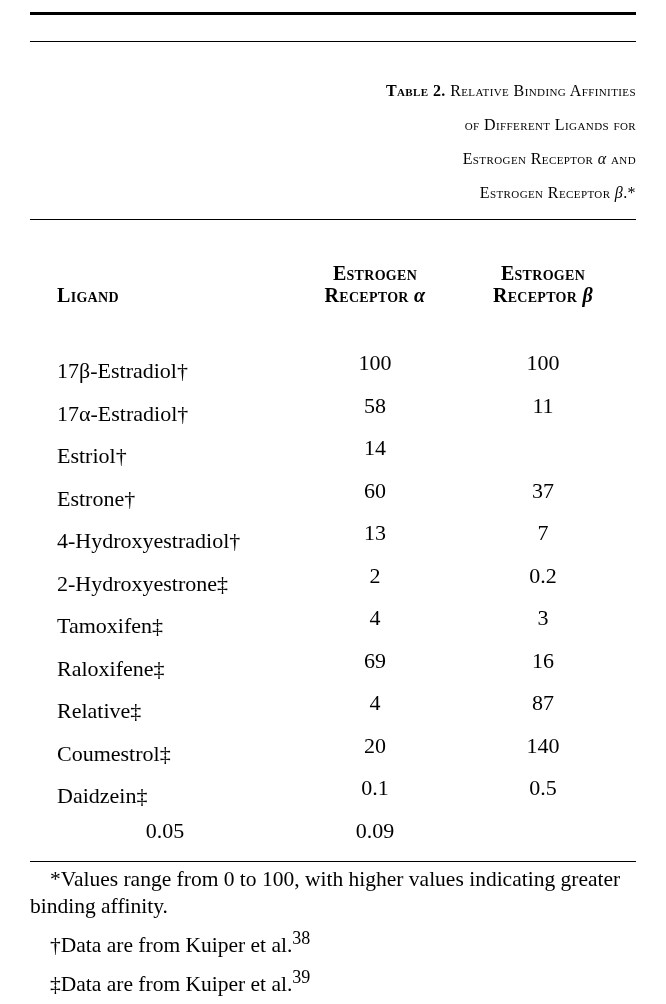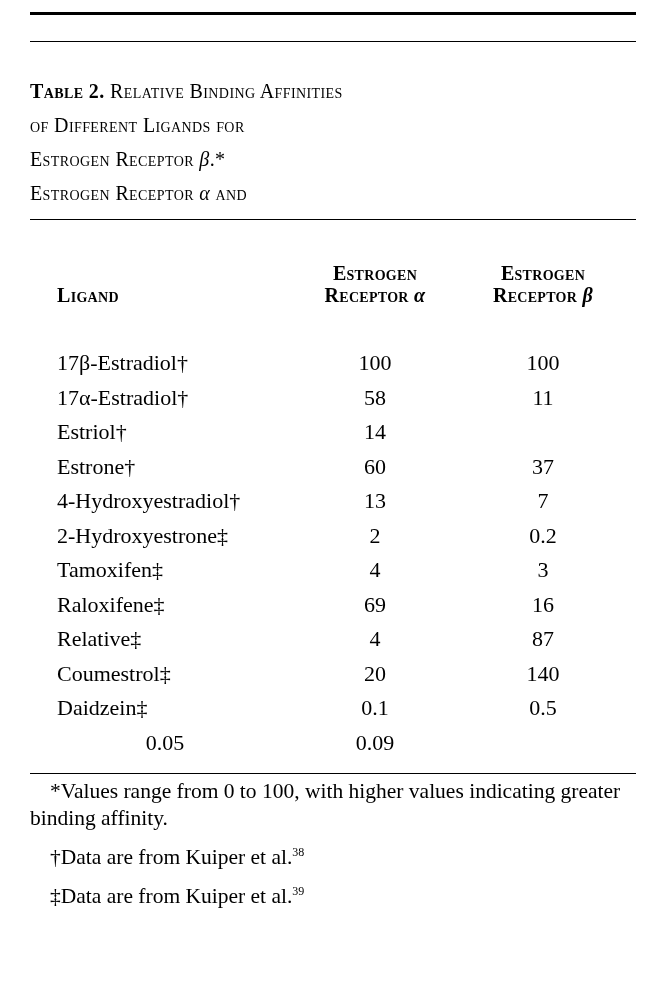--- a/index.html
+++ b/index.html
@@ -14,23 +14,23 @@
   .page { padding: 0 30px; }
 
   .rule { border-top: 1px solid #000; width: 100%; }
   .rule.heavy { border-top-width: 3px; }
   .rule.top-heavy { margin-top: 12px; }
   .rule.top-light { margin-top: 26px; }
   .rule.under-title { margin-top: 9px; }
   .rule.under-body { margin-top: 13px; }
 
   .title {
-    text-align: left;
+    text-align: right;
     margin-top: 32px;
-    font-size: 20px;
+    font-size: 16px;
     line-height: 34px;
     font-variant: small-caps;
     letter-spacing: 0.4px;
   }
   .title .t-label { font-weight: bold; }
   .greek { font-style: italic; font-variant: normal; }
 
   .cols {
     display: grid;
     grid-template-columns: 270px 150px 186px;
@@ -47,43 +47,43 @@
   .col-h.left { text-align: left; padding-left: 27px; }
   .col-h.center { text-align: center; }
 
   .rows { margin-top: 40px; }
   .row {
     display: grid;
     grid-template-columns: 270px 150px 186px;
     font-size: 22px;
     line-height: 34.5px;
   }
-  .cell-ligand { padding-left: 27px; white-space: nowrap; }
+  .cell-ligand { padding-left: 27px; white-space: nowrap; margin-top: 8px; }
   .cell-val { text-align: center; }
 
   .footnotes { margin-top: 4px; font-size: 21.5px; line-height: 27px; }
   .fn { text-indent: 20px; margin-bottom: 12px; }
-  sup { font-size: 12px; vertical-align: super; line-height: 0; }
+  sup { font-size: 18px; vertical-align: super; line-height: 0; }
 </style>
 </head>
 <body>
 
 <div class="page">
 
   <div class="rule heavy top-heavy"></div>
   <div class="rule top-light"></div>
 
   <div class="title">
     <div>
       <span class="t-label">Table 2.</span>
       <span>Relative Binding Affinities</span>
     </div>
     <div>of Different Ligands for</div>
+    <div><span>Estrogen Receptor </span><span class="greek">α</span><span> and</span></div>
     <div><span>Estrogen Receptor </span><span class="greek">β</span><span>.*</span></div>
-    <div><span>Estrogen Receptor </span><span class="greek">α</span><span> and</span></div>
   </div>
 
   <div class="rule under-title"></div>
 
   <div class="cols">
     <div class="col-h left">Ligand</div>
     <div class="col-h center">
       <div>Estrogen</div>
       <div><span>Receptor </span><span class="greek">α</span></div>
     </div>

